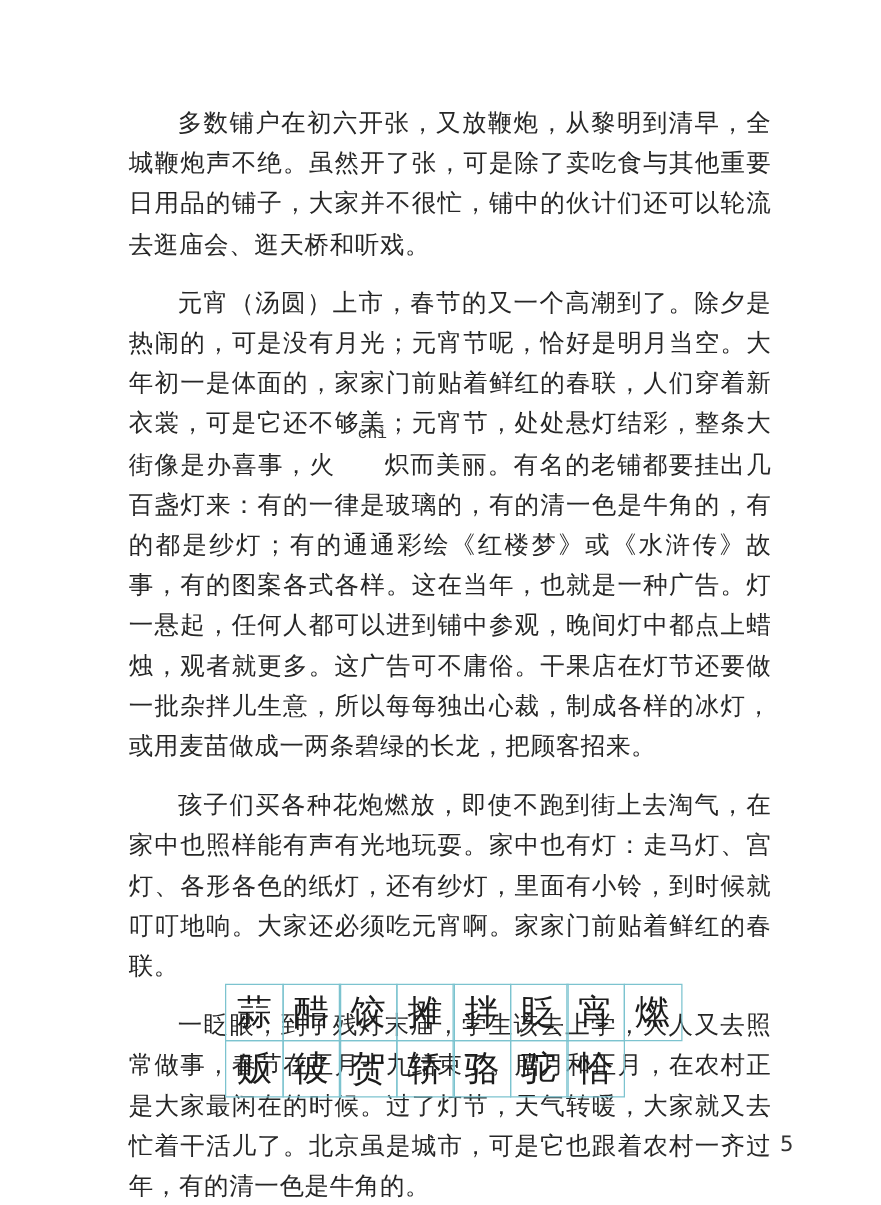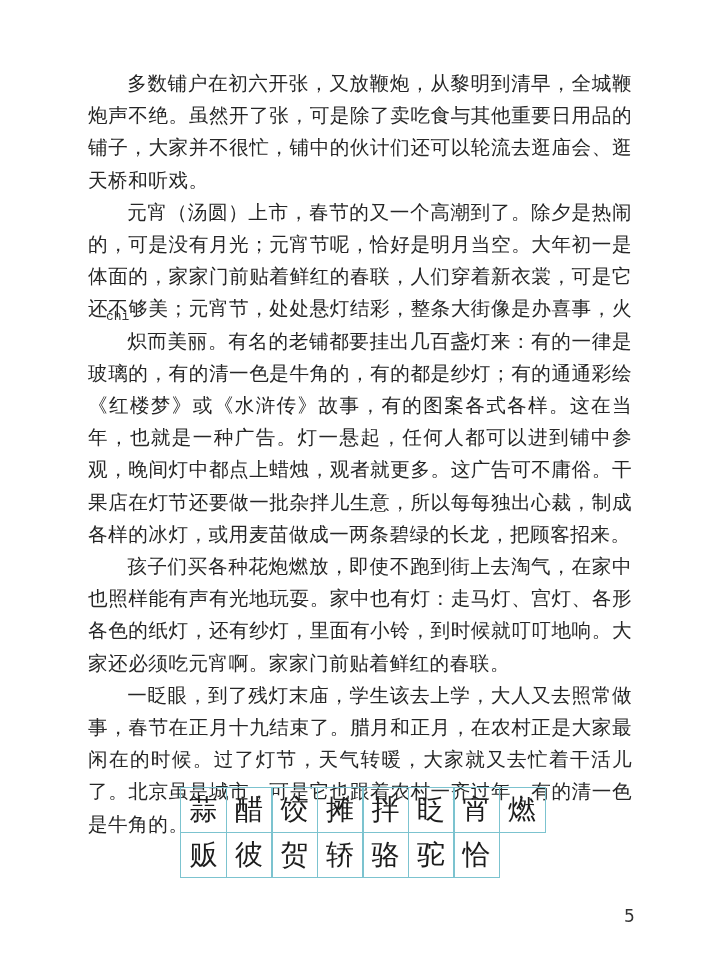--- a/index.html
+++ b/index.html
@@ -1,19 +1,19 @@
 <!DOCTYPE html>
 <html><head>
 <meta charset="utf-8">
 <style>
   html, body { margin: 0; padding: 0; background: #ffffff; }
   body { width: 705px; height: 964px; position: relative; overflow: hidden;
          font-family: "DejaVu Serif", "Liberation Serif", serif; color: #222; }
   .page { position: absolute; left: 88px; top: 68px; width: 544px; }
-  .para { margin: 0; font-size: 19.6px; line-height: 32.2px; letter-spacing: 0.5px;
+  .para { margin: 15px; font-size: 19.6px; line-height: 32.2px; letter-spacing: 0.5px;
           text-align: justify; text-indent: 2em; color: #262626; }
   .ruby-wrap { position: relative; display: inline-block; }
   .pinyin { position: absolute; left: 50%; transform: translateX(-50%); top: -14px;
             font-family: Liberation Mono, monospace; font-size: 13px; line-height: 10px;
             letter-spacing: 0; color: #333; text-indent: 0; }
   .char-grid { position: absolute; left: 180px; top: 787px; }
   .grid-row { display: flex; }
   .cell { width: 45px; height: 44px; border: 1.5px solid #7cc3cf; margin-left: -1.5px; margin-top: -1.5px;
           display: flex; align-items: center; justify-content: center;
           font-family: "DejaVu Serif", serif; font-size: 28px; color: #1c1c1c; box-sizing: content-box; }

